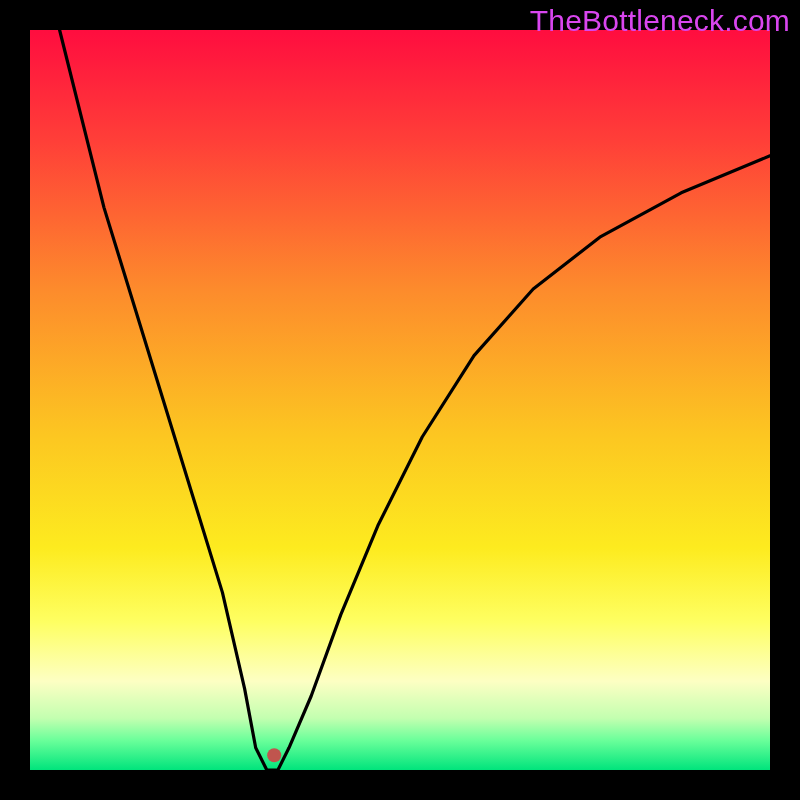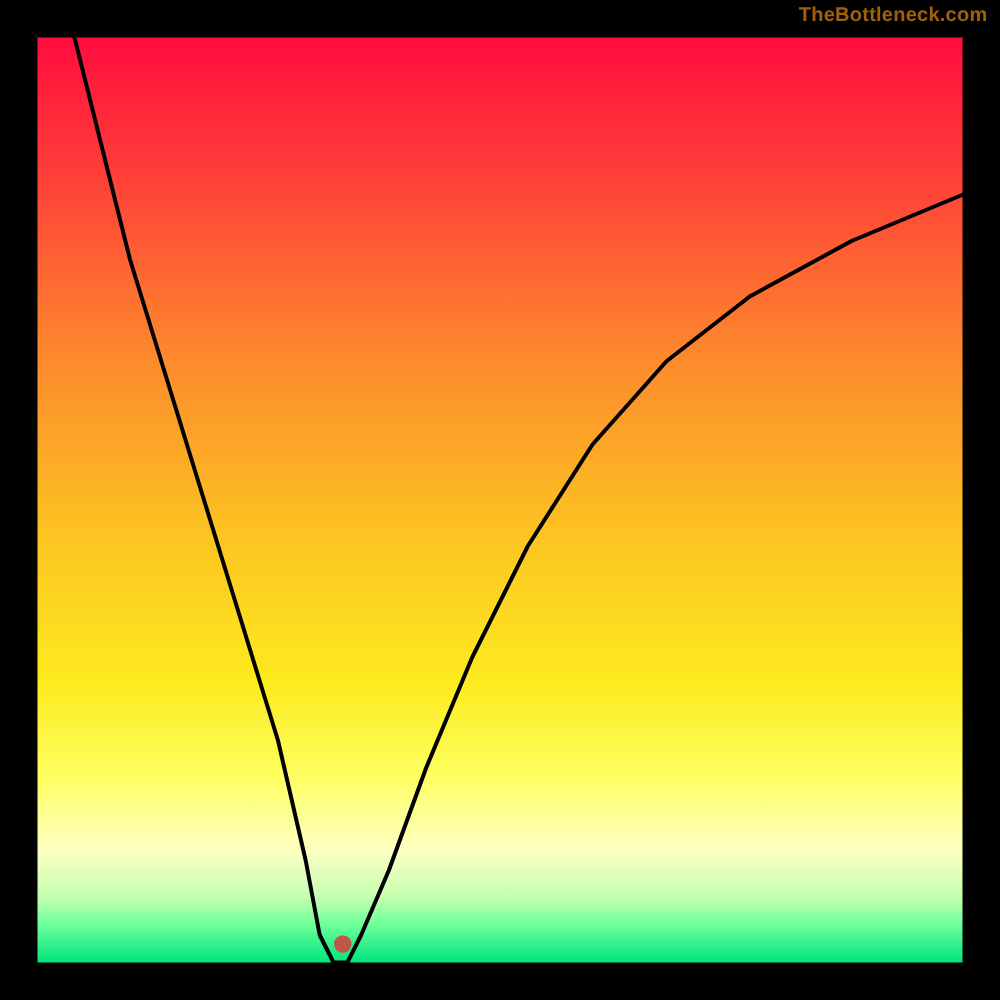--- a/index.html
+++ b/index.html
@@ -15,23 +15,23 @@
     position: absolute;
     top: 0; left: 0;
     width: 800px;
     height: 800px;
     background: #000;
   }
   .watermark {
     position: absolute;
     top: 4px;
     right: 10px;
-    color: #a16207;
-    font-size: 16px;
-    font-weight: 700;
+    color: #d946ef;
+    font-size: 30px;
+    font-weight: 400;
     letter-spacing: 0.2px;
     z-index: 20;
   }
   svg.plot {
     position: absolute;
     top: 0;
     left: 0;
     width: 800px;
     height: 800px;
   }

